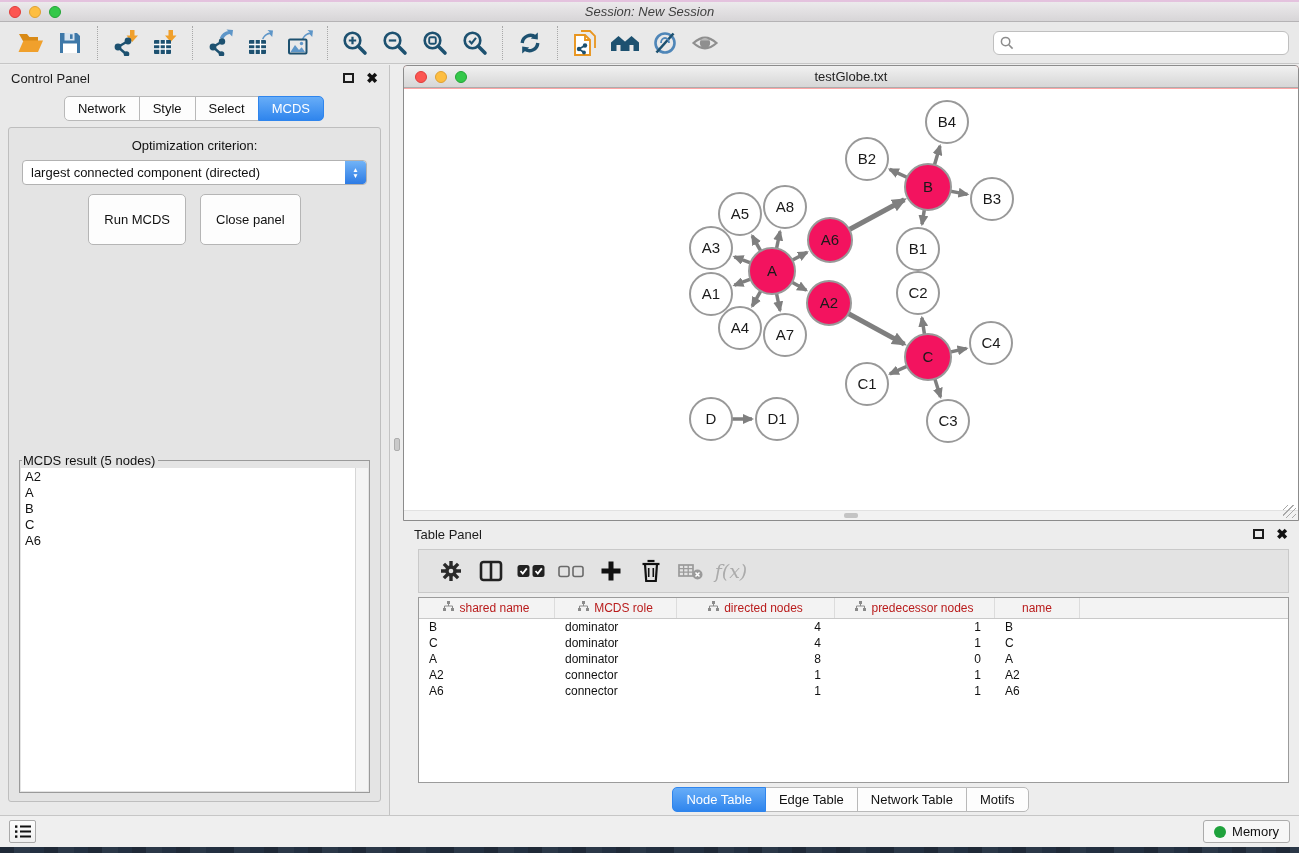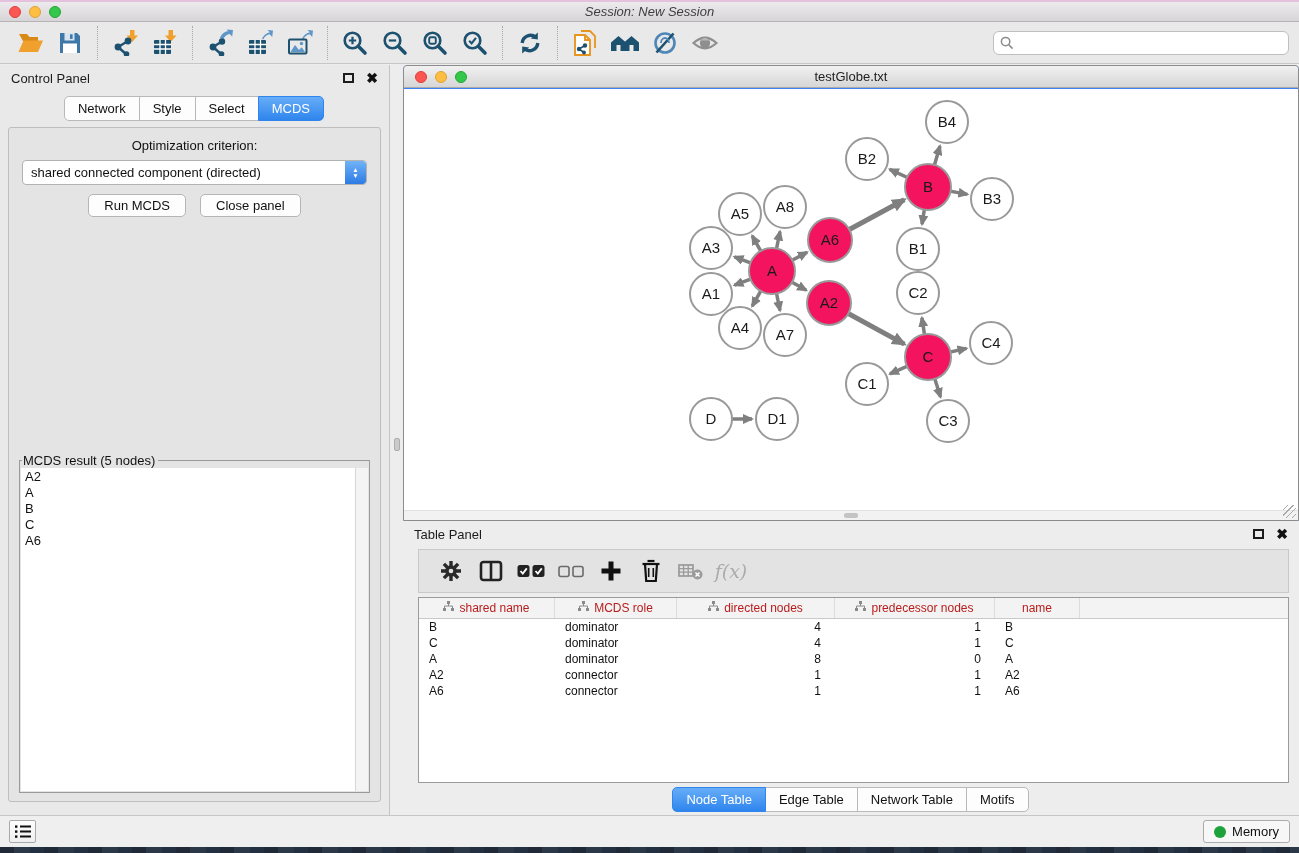--- a/index.html
+++ b/index.html
@@ -61,37 +61,37 @@
   }
   .select .sel-text { flex:1; font-size:13px; padding-left:8px; color:#111; white-space:nowrap; }
   .select .stepper {
     width:21px; align-self:stretch; background:linear-gradient(#71B3F7,#2D7BE4);
     display:flex; flex-direction:column; align-items:center; justify-content:center;
     color:#fff; font-size:6.5px; line-height:5.5px; border-radius:0 3px 3px 0;
   }
   .cp-buttons { display:flex; justify-content:center; gap:14px; margin-top:9px; }
   .cp-buttons button {
     font-family:"Liberation Sans",sans-serif; font-size:13px; color:#111;
-    background:#FDFDFD; border:1px solid #B5B5B5; border-radius:5px; padding:3px 15px;
+    background:#FDFDFD; border:1px solid #B5B5B5; border-radius:5px; padding:17px 15px;
   }
   fieldset.mcds-box {
     position:absolute; left:10px; right:10px; bottom:8px; height:340px;
     border:1px solid #9A9A9A; background:transparent; display:flex;
   }
   fieldset.mcds-box legend { font-size:13px; color:#111; margin-left:2px; padding:0 3px 0 1px; }
   .result-wrap { flex:1; display:flex; background:#fff; margin:0 1px 1px 1px; }
   .result-list { flex:1; padding:1px 4px; }
   .result-item { font-size:13px; line-height:16px; color:#111; }
   .result-scroll { width:13px; background:#F4F4F4; border-left:1px solid #D6D6D6; }
   
   .right-region { flex:1; position:relative; background:#EDEDED; }
   
   .net-frame {
     position:absolute; left:13px; top:0; right:0; height:456px;
-    border:1px solid #8C8C8C; border-radius:4px 4px 0 0; background:#3b82f6;
+    border:1px solid #8C8C8C; border-radius:4px 4px 0 0; background:#fca5a5;
   }
   .net-titlebar {
     height:22px; background:linear-gradient(#F1F1F1,#D6D6D6); border-bottom:1px solid #ACACAC;
     border-radius:3px 3px 0 0; display:flex; align-items:center; justify-content:center;
     font-size:13px; color:#222; position:relative;
   }
   .net-titlebar .traffic { left:11px; }
   .net-canvas { position:absolute; top:23px; left:0; right:0; bottom:10px; background:#fff; overflow:hidden; }
   .net-canvas svg { position:absolute; top:0; left:0; }
   .net-hscroll { position:absolute; left:0; right:0; bottom:0; height:10px; background:#F2F2F2; border-top:1px solid #E2E2E2; }
@@ -296,21 +296,21 @@
     </div>
     <div class="cp-tabs">
         <div class="cp-tab">Network</div>
         <div class="cp-tab">Style</div>
         <div class="cp-tab">Select</div>
         <div class="cp-tab selected">MCDS</div>
       </div>
     <div class="cp-body">
       <div class="opt-label">Optimization criterion:</div>
       <div class="select">
-        <span class="sel-text">shared connected component (directed)</span>
+        <span class="sel-text">largest connected component (directed)</span>
         <span class="stepper">
             <span>▲</span>
             <span>▼</span>
           </span>
       </div>
       <div class="cp-buttons">
         <button>Run MCDS</button>
         <button>Close panel</button>
       </div>
       <fieldset class="mcds-box">

